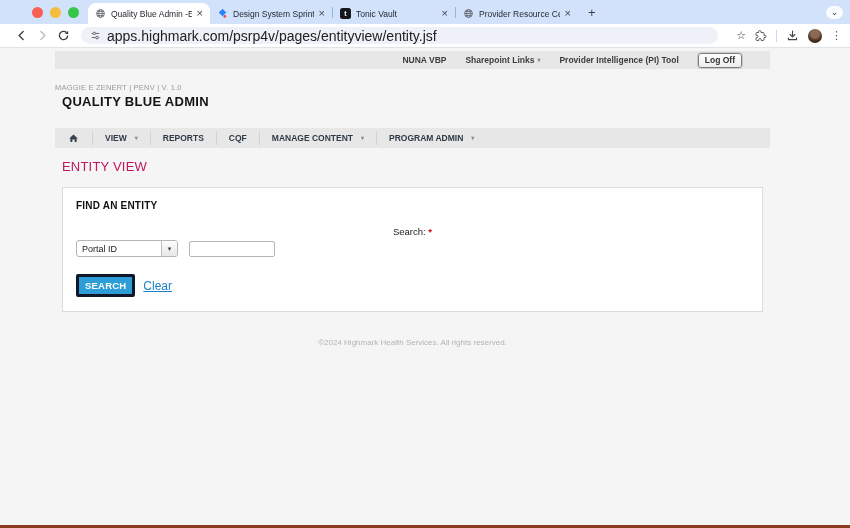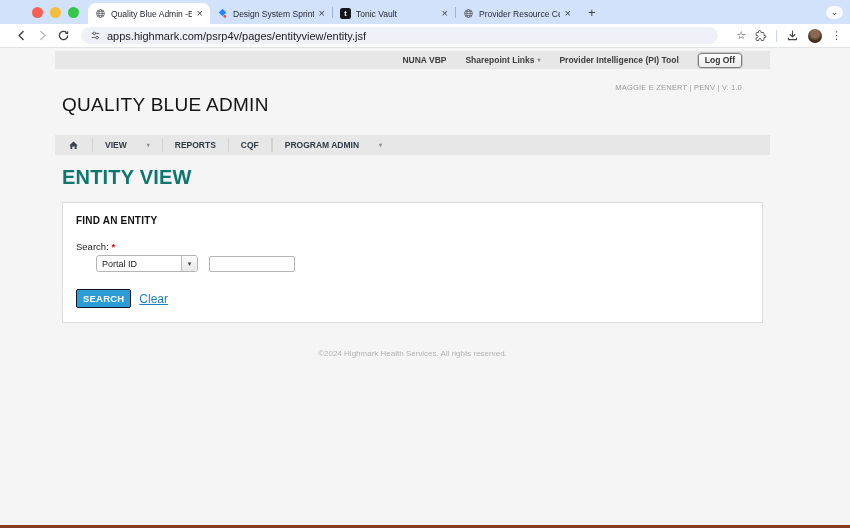--- a/index.html
+++ b/index.html
@@ -19,60 +19,60 @@
   .tab-close { font-size:11px; color:#42474e; line-height:1; flex:none; }
   .tabsep { width:1px; height:11px; background:#9db3d9; align-self:center; flex:none; }
   .newtab { align-self:center; font-size:13px; color:#3c4043; margin-left:10px; line-height:1; }
   .tstrip-spacer { flex:1; }
   .tabsearch { align-self:center; margin-right:7px; width:17px; height:13px; border-radius:7px; background:rgba(255,255,255,.85); display:flex; align-items:center; justify-content:center; font-size:9px; color:#3c4043; line-height:0; }
 
   
   .toolbar { height:24px; background:#fff; display:flex; align-items:center; padding:0 8px; flex:none; border-bottom:1px solid #e0e3e8; }
   .navbtn { width:16px; height:16px; display:flex; align-items:center; justify-content:center; margin-left:5px; flex:none; }
   .omnibox { flex:1; height:17px; background:#eef1f8; border-radius:9px; display:flex; align-items:center; gap:6px; padding:0 9px; margin:0 9px 0 10px; }
-  .url { font-size:11px; color:#202124; white-space:nowrap; overflow:hidden; }
+  .url { font-size:14px; color:#202124; white-space:nowrap; overflow:hidden; }
   .tbicon { margin-left:9px; display:flex; align-items:center; justify-content:center; flex:none; }
   .star-glyph { font-size:11px; color:#454545; line-height:1; }
   .tb-sep { width:1px; height:12px; background:#c9d7f0; margin-left:9px; flex:none; }
   .avatar { width:14px; height:14px; border-radius:50%; background:radial-gradient(circle at 50% 32%, #8a6a52 0 34%, #44301f 62%, #1f1510 100%); flex:none; }
   .kebab { font-size:11px; color:#454545; letter-spacing:0; line-height:1; }
 
   
   .page { flex:1; background:#f5f5f5; position:relative; overflow:hidden; }
   .col { width:715px; margin-left:55px; }
 
   .utilbar { margin-top:3px; height:18px; background:var(--bar-gray,#e7e7e7); display:flex; align-items:center; justify-content:flex-end; gap:19px; padding-right:28px; }
   .utilbar .ulink { font-size:8.5px; font-weight:bold; color:#3d3d3d; white-space:nowrap; }
   .ut-caret { font-size:6px; color:#8c8c8c; margin-left:3px; vertical-align:1px; }
   .logoff { font-size:8.5px; font-weight:bold; color:#333; background:linear-gradient(#fdfdfd,#ececec); border:1px solid #7e7e7e; border-radius:3px; padding:1px 6px 2px; outline:1px solid #c9c9c9; }
 
-  .userinfo { margin-top:14px; text-align:right; padding-right:28px; font-size:7.5px; color:#9a9a9a; letter-spacing:.2px; }
-  .apptitle { margin-top:2px; padding-left:7px; font-size:19px; font-weight:normal; color:#141414; letter-spacing:.3px; }
+  .userinfo { margin-top:14px; text-align:left; padding-right:28px; font-size:7.5px; color:#9a9a9a; letter-spacing:.2px; }
+  .apptitle { margin-top:2px; padding-left:7px; font-size:13px; font-weight:bold; color:#141414; letter-spacing:.3px; }
 
   .nav { margin-top:19px; height:20px; background:var(--bar-gray,#e7e7e7); display:flex; align-items:stretch; }
-  .nav-item { display:flex; align-items:center; gap:20px; padding:0 12px; font-size:8.5px; font-weight:bold; color:#2e3a46; white-space:nowrap; }
+  .nav-item { display:flex; align-items:center; gap:8px; padding:0 12px; font-size:8.5px; font-weight:bold; color:#2e3a46; white-space:nowrap; }
   .nav-home { padding:0 13px; }
   .nav-sep { width:1px; background:#d2d2d2; margin:3px 0; }
   .nav-caret { font-size:6px; color:#8c8c8c; margin-top:-2px; }
 
-  .pagetitle { margin:11px 0 13px; padding-left:7px; font-size:20px; font-weight:bold; color:#0f766e; letter-spacing:.2px; }
+  .pagetitle { margin:11px 0 13px; padding-left:7px; font-size:13px; font-weight:normal; color:#be185d; letter-spacing:.2px; }
 
   .card { margin-left:7px; width:701px; background:#fff; border:1px solid #dcdcdc; padding:12px 13px 14px; }
   .card-h { font-size:10px; font-weight:bold; color:#111; letter-spacing:.2px; }
   .note { margin-top:7px; font-size:9px; font-style:italic; color:#1c1c1c; }
   .req { color:var(--required-red,#d40000); font-style:normal; font-weight:bold; }
   .note .req { font-style:italic; }
-  .slabel { margin-top:15px; font-size:9.5px; color:#222; }
+  .slabel { margin-top:15px; font-size:9.5px; color:#222;text-align:center; }
   .srow { margin-top:3px; display:flex; align-items:center; }
-  .select { width:102px; height:17px; border:1px solid #b5b5b5; border-radius:3px; background:#fff; display:flex; align-items:center; overflow:hidden;margin-left:20px; }
+  .select { width:102px; height:17px; border:1px solid #b5b5b5; border-radius:3px; background:#fff; display:flex; align-items:center; overflow:hidden; }
   .select-val { flex:1; font-size:9px; color:#222; padding-left:5px; white-space:nowrap; }
   .select-btn { width:16px; align-self:stretch; border-left:1px solid #bdbdbd; background:linear-gradient(#fcfcfc,#e8e8e8); display:flex; align-items:center; justify-content:center; font-size:7px; color:#444; }
   .sinput { margin-left:11px; width:86px; height:16px; border:1px solid #b5b5b5; border-radius:2px; font-size:9px; padding:0 4px; font-family:"Liberation Sans", sans-serif; }
   .btnrow { margin-top:17px; display:flex; align-items:center; }
-  .search-btn { background:var(--accent-blue,#2c9dd7); border:1px solid #0f172a; border-radius:2px; color:#fff; font-size:9.5px; font-weight:bold; padding:3px 6px; letter-spacing:.2px; font-family:"Liberation Sans", sans-serif; }
+  .search-btn { background:var(--accent-blue,#2c9dd7); border:3px solid #0f172a; border-radius:2px; color:#fff; font-size:9.5px; font-weight:bold; padding:3px 6px; letter-spacing:.2px; font-family:"Liberation Sans", sans-serif; }
   .clear { margin-left:8px; font-size:12px; color:var(--link-blue,#1d7fc1); text-decoration:underline; }
 
   .footer { margin-top:26px; text-align:center; font-size:8px; color:#b3b3b3; }
 
   .bottom-strip { position:absolute; bottom:0; left:0; width:100%; height:3px; background:var(--bottom-strip,#8a3a1f); }
 
   svg { display:block; }
 </style>
 </head>
 <body>
@@ -222,20 +222,24 @@
           </span>
         <span class="nav-sep"></span>
         <span class="nav-item">
             <span>REPORTS</span>
           </span>
         <span class="nav-sep"></span>
         <span class="nav-item">
             <span>CQF</span>
           </span>
         <span class="nav-sep"></span>
+        <span class="nav-item">
+            <span>MANAGE CONTENT</span>
+            <span class="nav-caret">▾</span>
+          </span>
         <span class="nav-sep"></span>
         <span class="nav-item">
             <span>PROGRAM ADMIN</span>
             <span class="nav-caret">▾</span>
           </span>
       </div>
 
       <div class="pagetitle">ENTITY VIEW</div>
 
       <div class="card">

